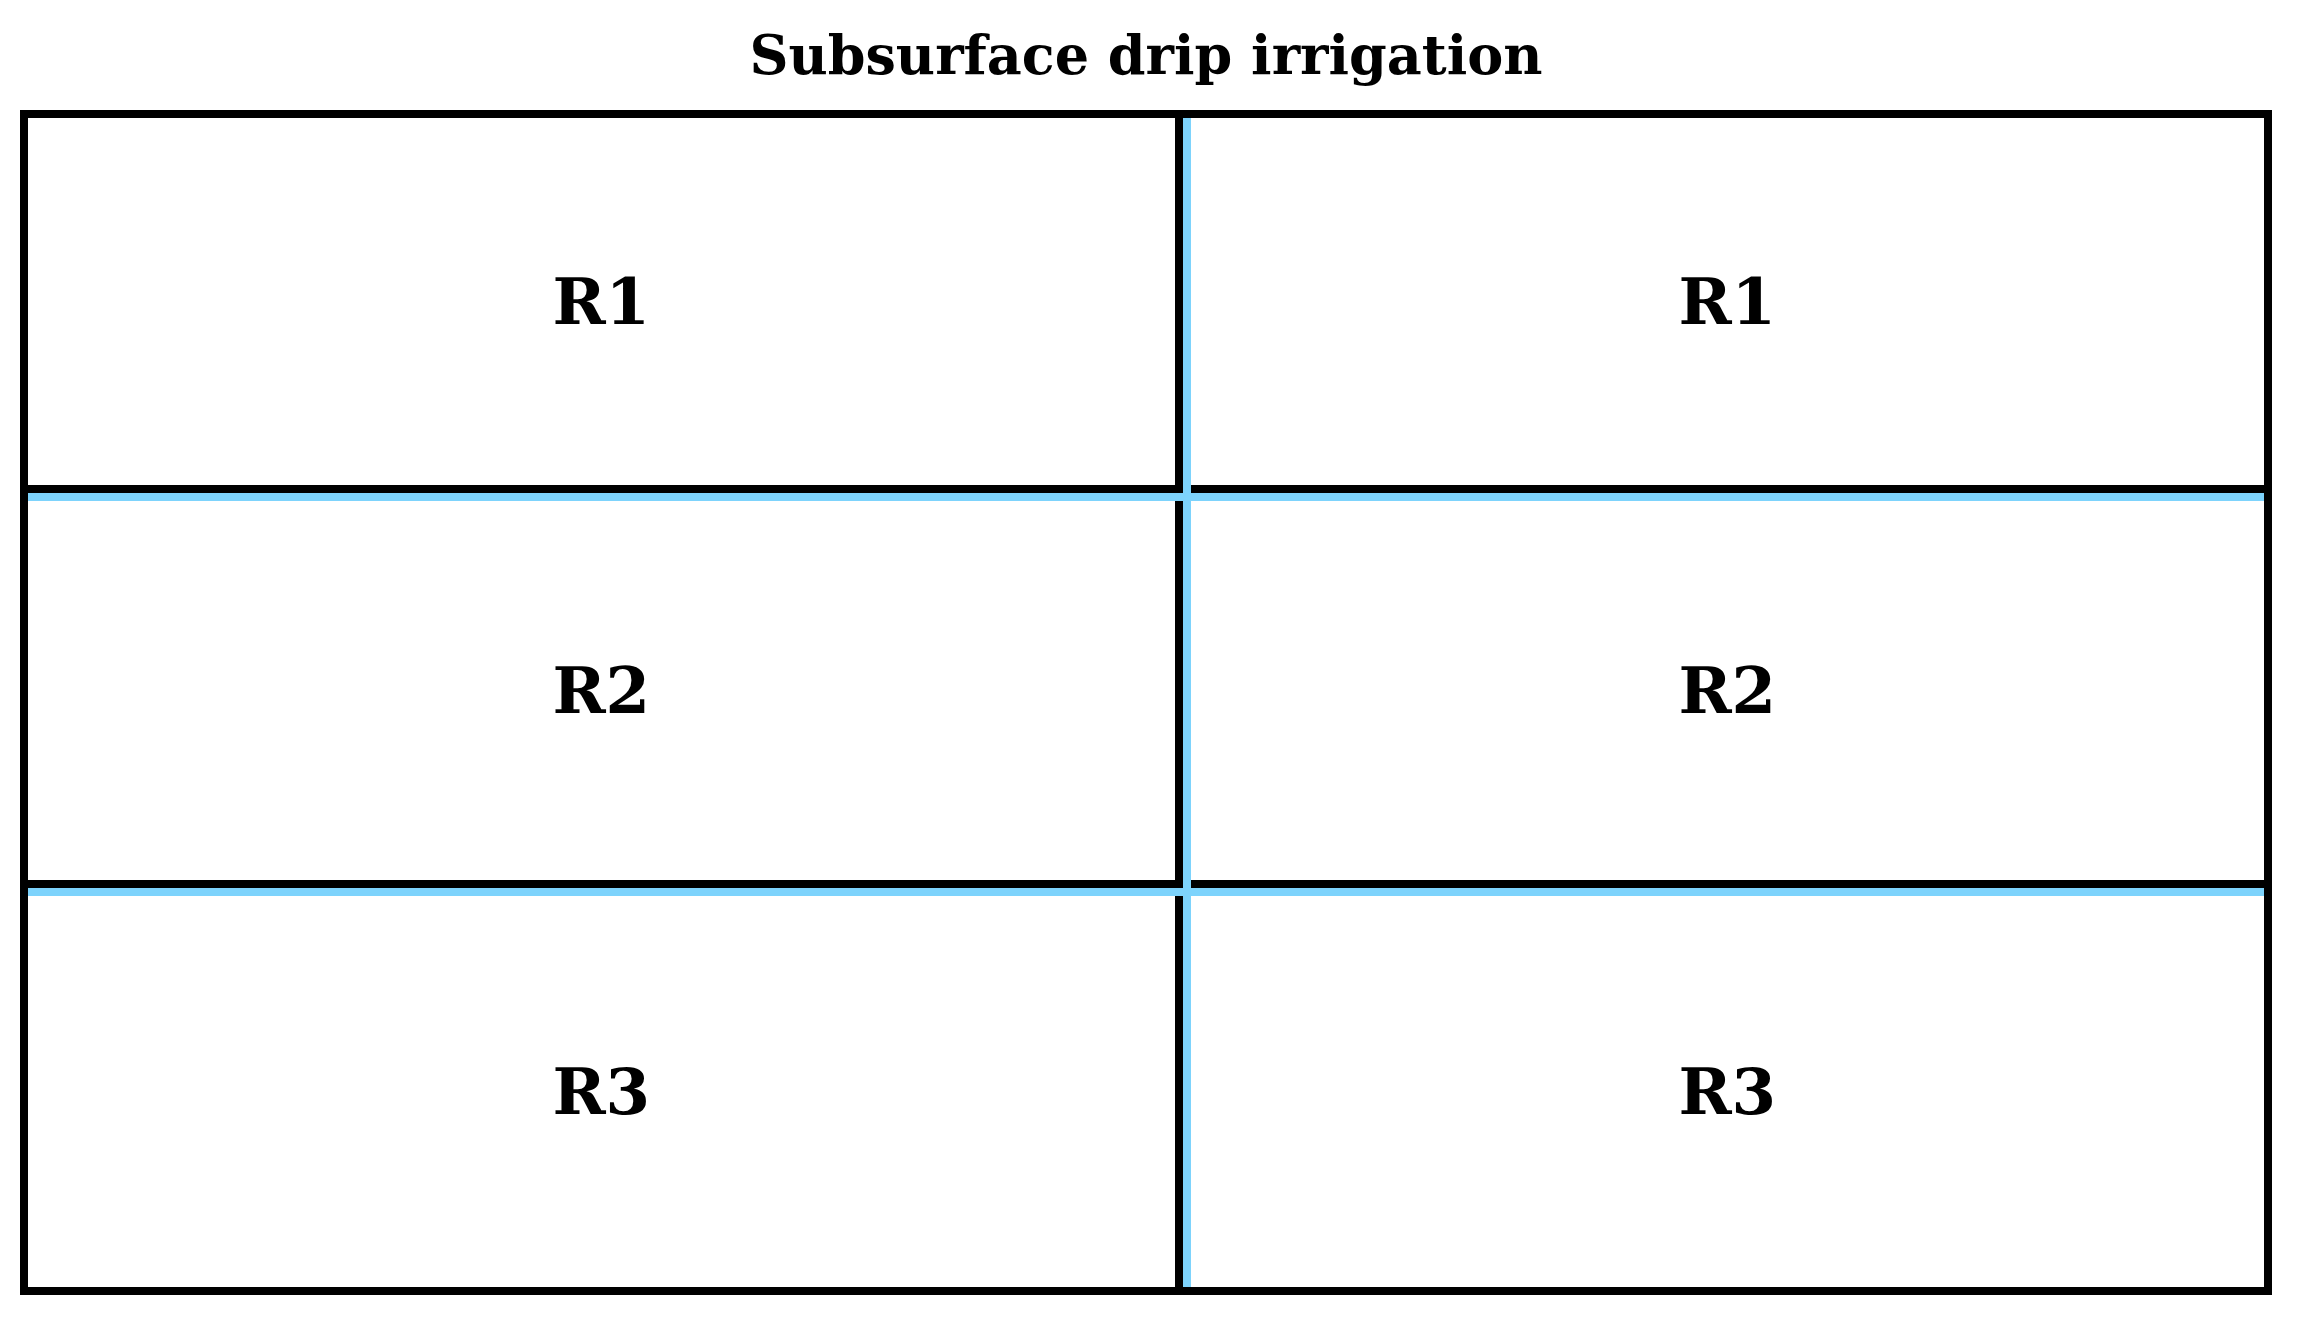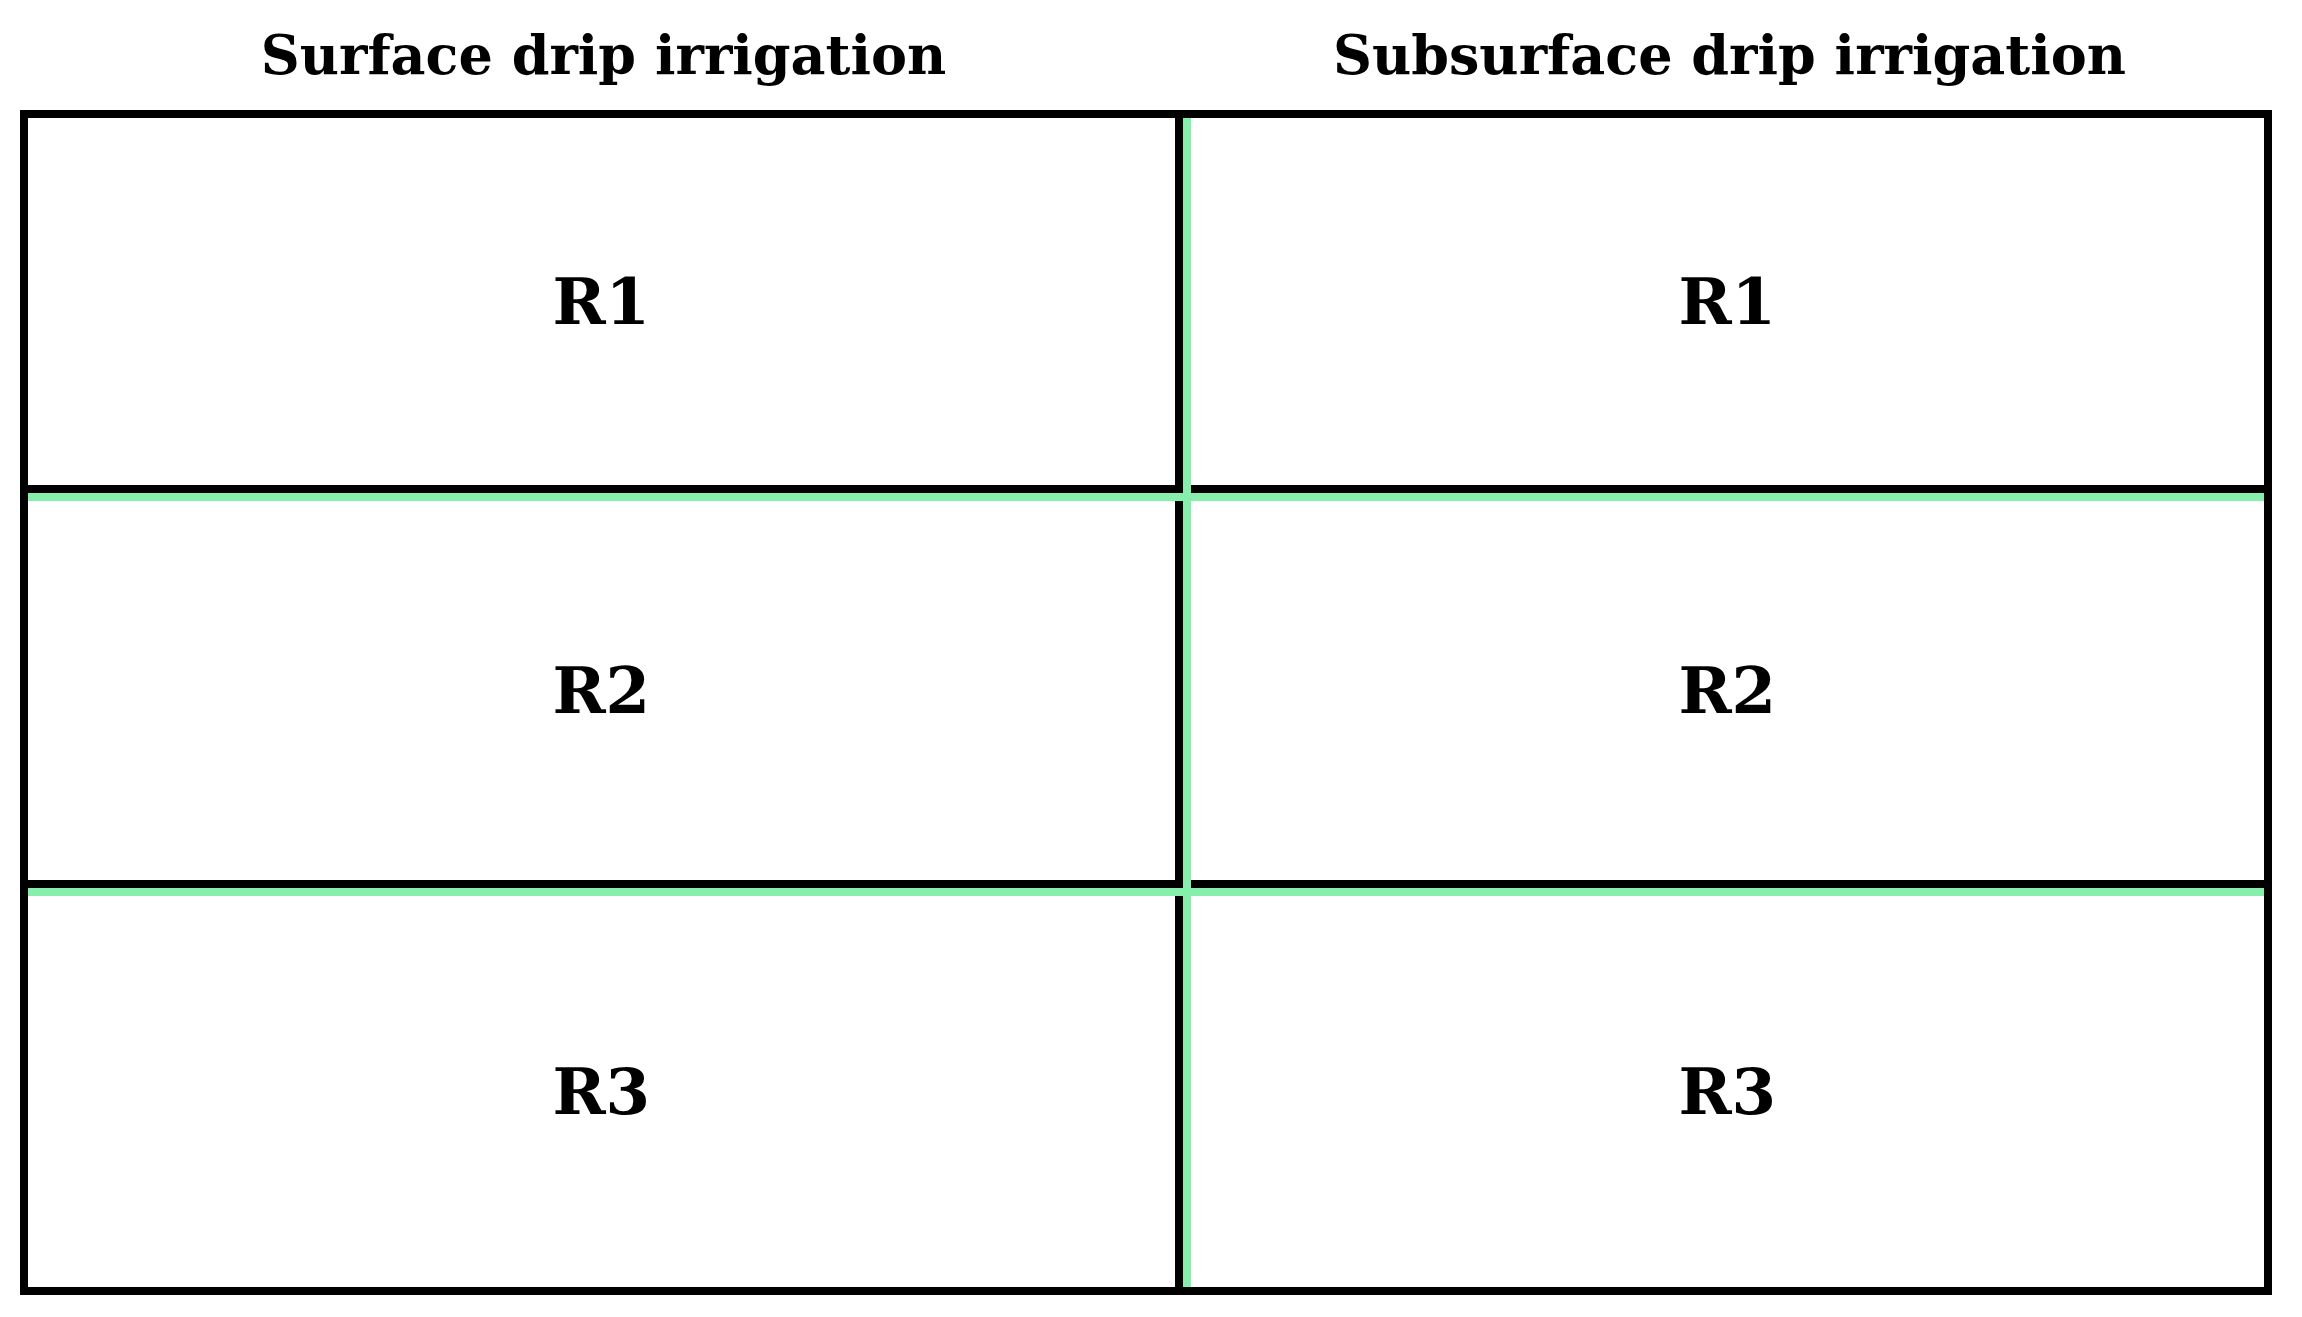--- a/index.html
+++ b/index.html
@@ -43,42 +43,41 @@
     position: absolute;
     left: 20px;
     top: 110px;
     width: 2252px;
     height: 1185px;
     box-sizing: border-box;
     border: 8px solid #000000;
     display: grid;
     grid-template-columns: 1167fr 1085fr;
     grid-template-rows: 385fr 398fr 402fr;
-    background: #86efac;
+    background: #7dd3fc;
     gap: 8px;
   }
   .cell {
     display: flex;
     align-items: center;
     justify-content: center;
     font-weight: bold;
     font-size: 64px;
     box-sizing: border-box;
     background: #ffffff;
   }
   .cell.c0 { border-right: 8px solid #000000; }
   .cell.r0, .cell.r1 { border-bottom: 8px solid #000000; }
 </style>
 </head>
 <body>
 
 <div class="page">
 
   <div class="headers">
-    <div class="hdr col0">Surface drip irrigation</div>
     <div class="hdr col1">Subsurface drip irrigation</div>
   </div>
 
   <div class="grid">
     <div class="cell c0 r0">R1</div>
     <div class="cell c1 r0">R1</div>
 
     <div class="cell c0 r1">R2</div>
     <div class="cell c1 r1">R2</div>
 

